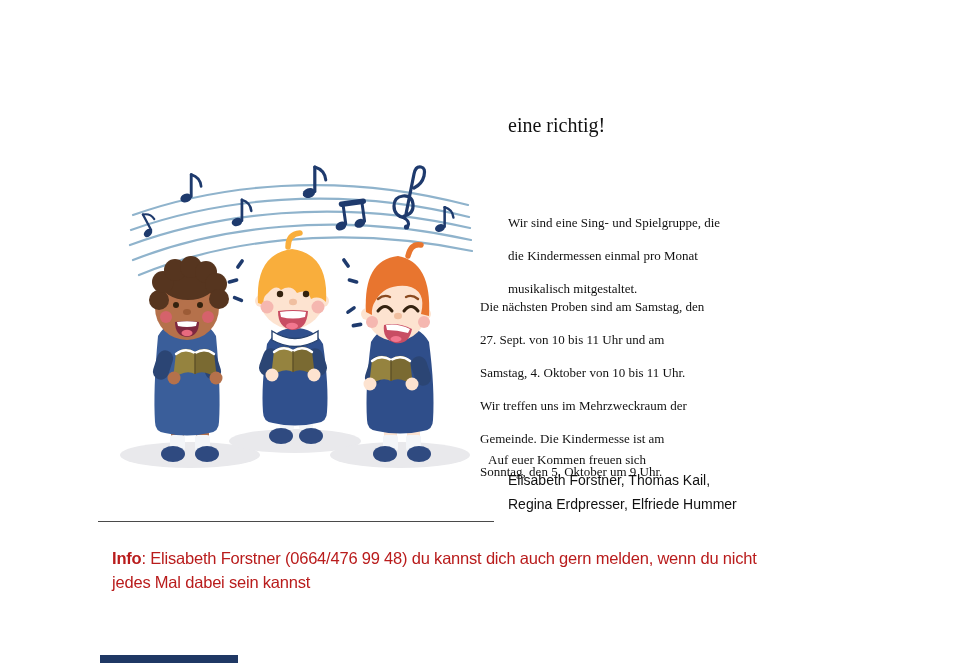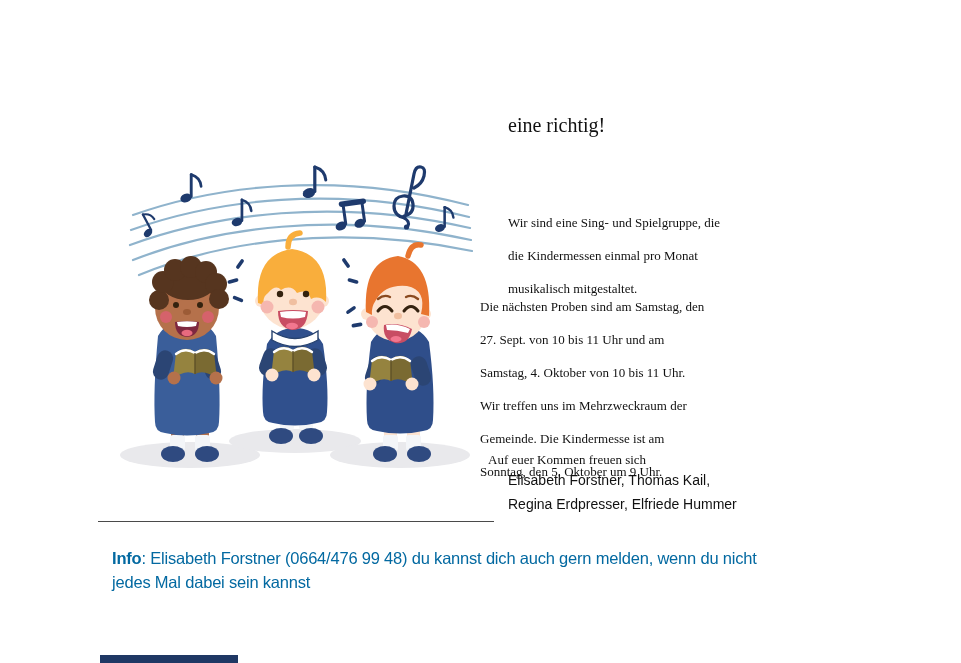--- a/index.html
+++ b/index.html
@@ -29,21 +29,21 @@
   }
   
   .rule{
     left:98px;top:521px;width:396px;height:0;
     border-top:1.2px solid #4a4a4a;
   }
   .info{
     left:112px;top:547px;width:760px;
     font-family:"Liberation Sans","DejaVu Sans",sans-serif;
     font-size:16.5px;line-height:23.5px;letter-spacing:-0.2px;
-    color:#0369a1;
+    color:#b91c1c;
   }
   .info b{font-weight:700;}
   .info .rest{white-space:pre-line;}
   .accent-bar{
     left:100px;top:655px;width:138px;height:8px;background:#1F3864;
   }
   
   .illus{left:95px;top:160px;width:390px;height:318px;}
 </style>
 </head>

